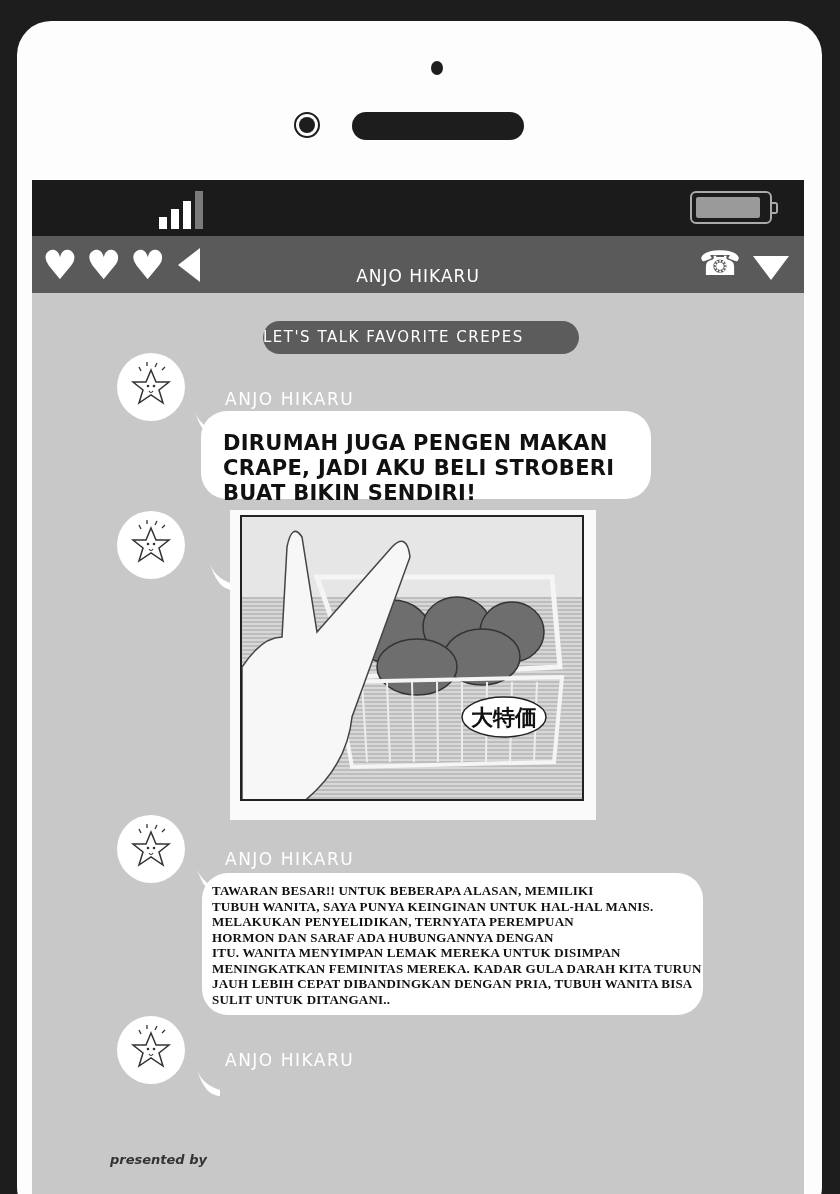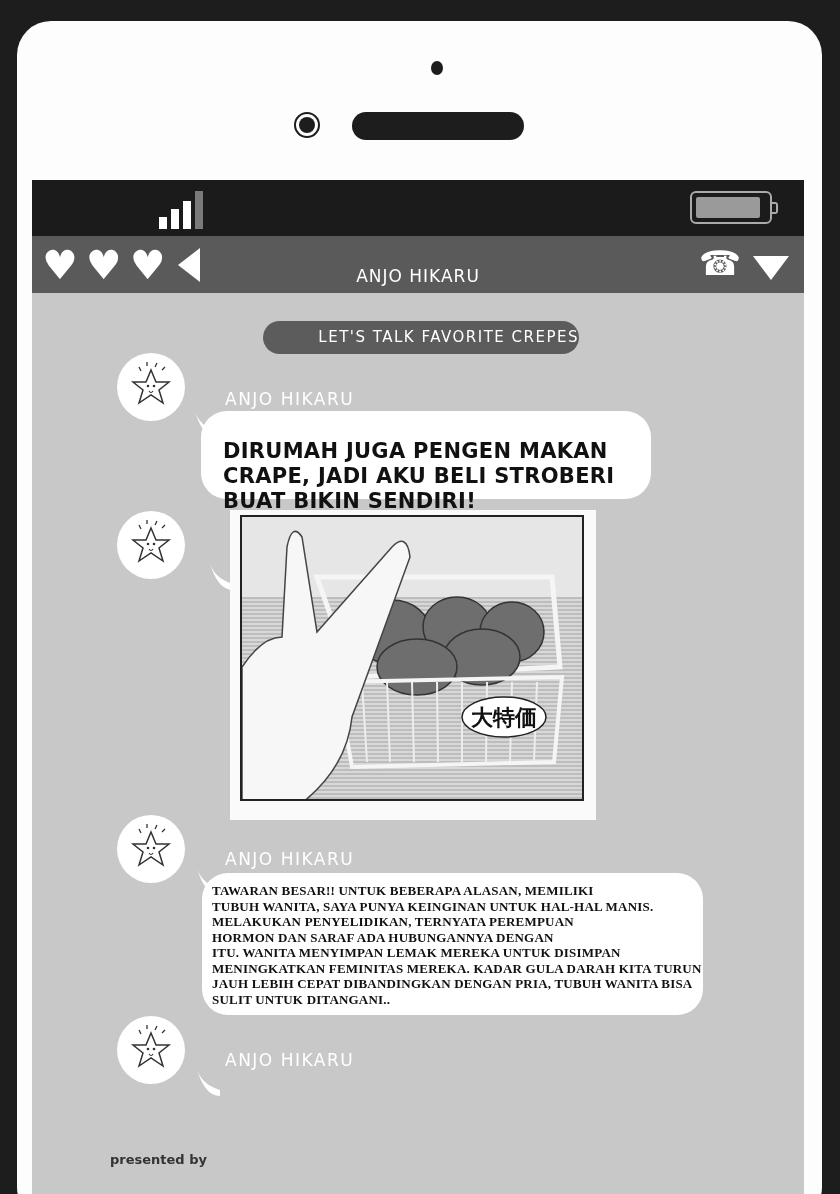--- a/index.html
+++ b/index.html
@@ -17,33 +17,33 @@
     .battery-body { position:absolute; left:0; top:0; width:82px; height:33px; border:2px solid #aaa; border-radius:6px; box-sizing:border-box; background:#1b1b1b; }
     .battery-fill { position:absolute; left:4px; top:4px; width:64px; height:21px; background:#9a9a9a; border-radius:2px; }
     .battery-tip { position:absolute; left:82px; top:11px; width:6px; height:12px; border:2px solid #aaa; border-left:none; box-sizing:border-box; border-radius:0 3px 3px 0; }
     .navbar { position:absolute; left:0; top:56px; width:772px; height:57px; background:#5a5a5a; }
     .hearts { position:absolute; left:10px; top:10px; display:flex; align-items:center; gap:8px; }
     .heart { color:#fff; font-size:40px; line-height:38px; }
     .back-arrow { width:0; height:0; border-top:17px solid transparent; border-bottom:17px solid transparent; border-right:22px solid #fff; margin-left:4px; }
     .nav-title { position:absolute; left:0; right:0; top:30px; text-align:center; color:#fff; font-size:17px; letter-spacing:1px; font-family:"DejaVu Sans", sans-serif; font-weight:normal; }
     .phone-icon { position:absolute; left:667px; top:8px; color:#fff; font-size:34px; line-height:38px; }
     .dropdown-icon { position:absolute; left:721px; top:20px; width:0; height:0; border-left:18px solid transparent; border-right:18px solid transparent; border-top:24px solid #fff; }
-    .topic-pill { position:absolute; left:231px; top:141px; width:316px; height:33px; background:#5c5c5c; border-radius:17px; color:#fff; text-align:right; line-height:33px; font-size:15px; letter-spacing:1.5px; }
+    .topic-pill { position:absolute; left:231px; top:141px; width:316px; height:33px; background:#5c5c5c; border-radius:17px; color:#fff; text-align:left; line-height:33px; font-size:15px; letter-spacing:1.5px; }
     .avatar { position:absolute; width:68px; height:68px; border-radius:50%; background:#fff; }
     .avatar svg { position:absolute; left:0; top:0; }
     .sender { position:absolute; color:#fff; font-size:17px; letter-spacing:1.5px; }
     .bubble { position:absolute; background:#fff; border-radius:26px; color:#111; box-sizing:border-box; }
     .tail { position:absolute; width:26px; height:30px; }
     .bubble-text { white-space:pre-line; font-weight:bold; }
-    .b1 .bubble-text { font-size:21px; line-height:25px; padding:28px 0 0 22px; letter-spacing:0.3px; }
+    .b1 .bubble-text { font-size:21px; line-height:25px; padding:20px 0 0 22px; letter-spacing:0.3px; }
     .b3 .bubble-text, .b4 .bubble-text { font-size:13px; line-height:15.5px; padding:10px 0 0 10px; letter-spacing:0.2px; }
     .photo-frame { position:absolute; left:198px; top:330px; width:366px; height:310px; background:#fafafa; }
     .photo { position:absolute; left:10px; top:5px; width:344px; height:286px; border:2px solid #222; box-sizing:border-box; overflow:hidden;
       background: repeating-linear-gradient(0deg, #bdbdbd 0 2px, #d8d8d8 2px 4px); }
-    .presented { position:absolute; left:78px; top:972px; color:#333; font-size:13px; font-weight:bold; }
+    .presented { position:absolute; left:78px; top:972px; color:#333; font-size:13px; font-weight:bold;font-style:italic; }
   </style>
 </head>
 <body>
 
 <div class="phone">
   <div class="earpiece-dot"></div>
   <div class="camera"></div>
   <div class="speaker"></div>
 </div>
 

